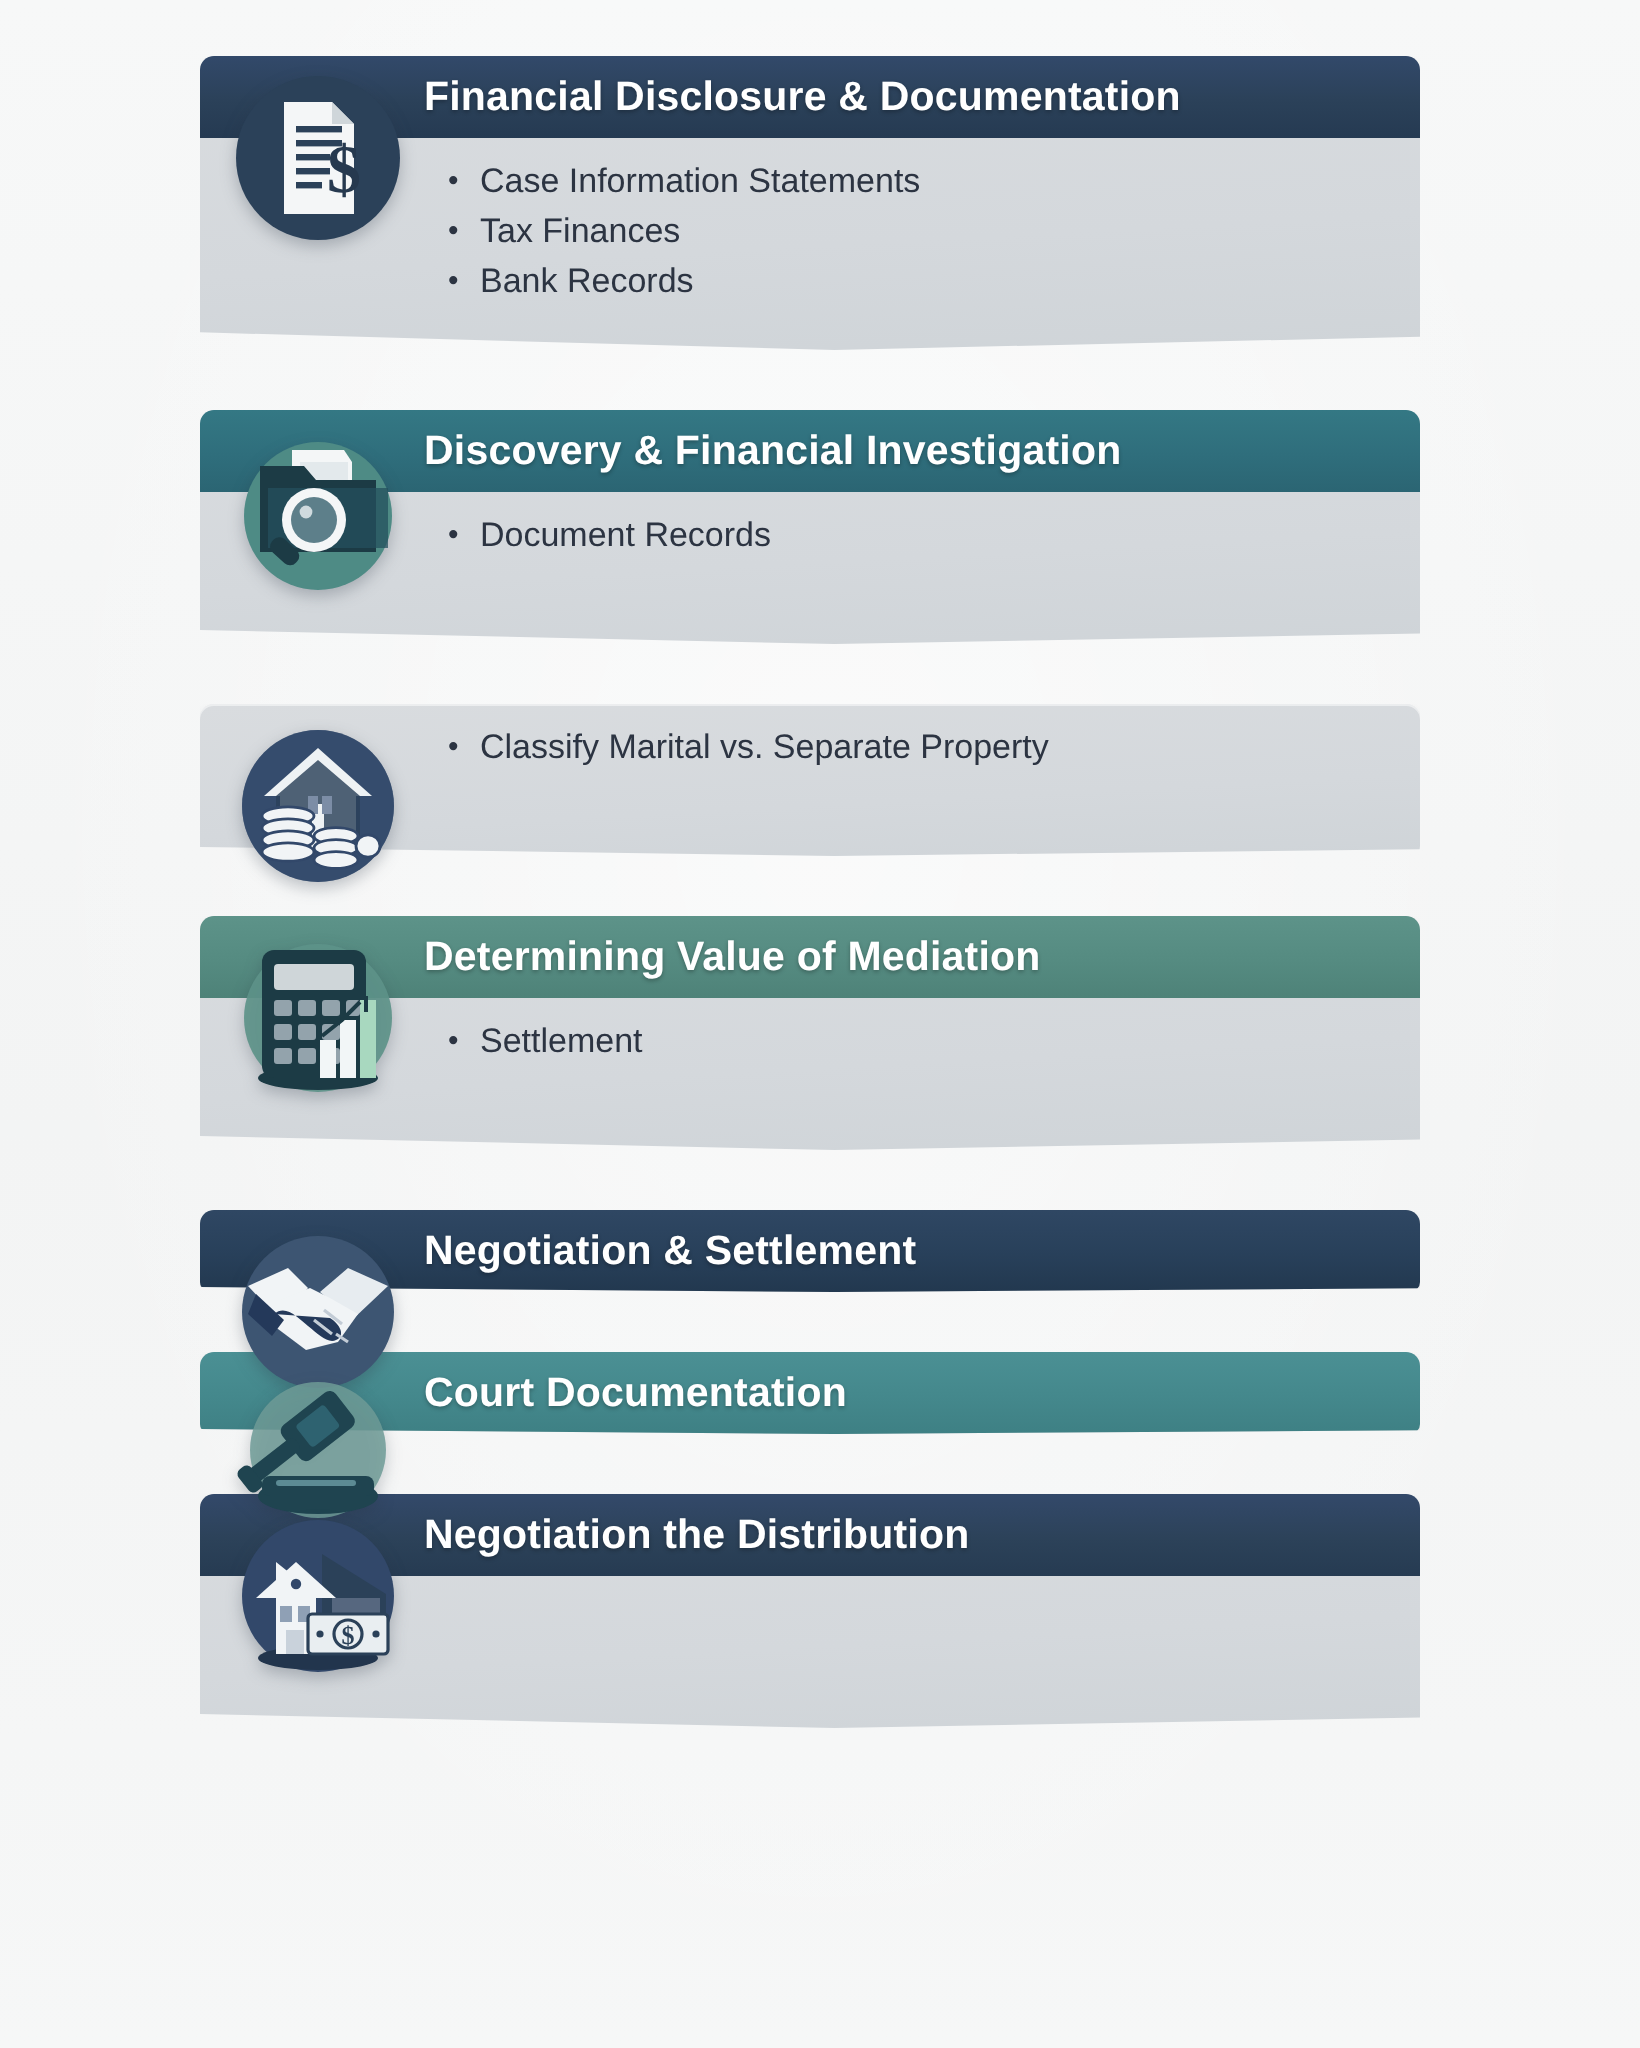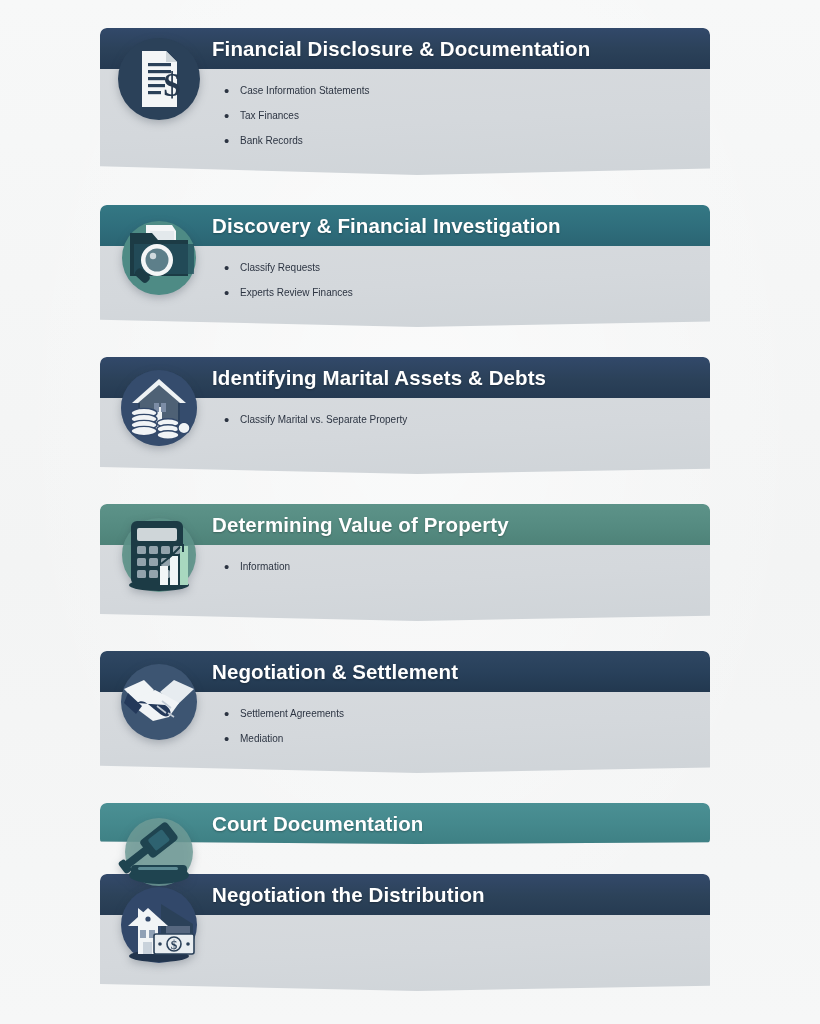--- a/index.html
+++ b/index.html
@@ -75,21 +75,21 @@
   .card-body {
     padding: 9px 14px 22px 124px;
     min-height: 76px;
   }
 
   .bullets { list-style: none; }
 
   .bullets li {
     position: relative;
     color: #2c3442;
-    font-size: 10px;
+    font-size: 17px;
     line-height: 25px;
     padding-left: 16px;
     white-space: nowrap;
   }
 
   .bullets li::before {
     content: "\2022";
     position: absolute;
     left: 0;
     top: -0.5px;
@@ -178,22 +178,21 @@
       <i></i>
     </div>
 
   <div class="step s2">
     <div class="card">
       <div class="card-header">
         <span class="title">Discovery &amp; Financial Investigation</span>
       </div>
       <div class="card-body">
         <ul class="bullets">
-          <li>Classify Requests</li>
-          <li>Experts Review Finances</li>
+          <li>Document Records</li>
         </ul>
       </div>
     </div>
     <span class="medallion">
       <svg viewBox="0 0 86 86">
         <circle cx="43" cy="45" r="37" fill="#4e8b85"></circle>
         <path d="M30 12h26l4 6v28H30z" fill="#f4f6f7"></path>
         <path d="M34 18h24v24H34z" fill="#e3e9ec"></path>
         <path d="M14 20h22l6 7h30v36H14z" fill="#1c3b45"></path>
         <path d="M18 31h60v30H18z" fill="#24505d" opacity="0.75"></path>
@@ -206,23 +205,20 @@
       </svg>
     </span>
   </div>
 
   <div class="arrow">
       <i></i>
     </div>
 
   <div class="step s3">
     <div class="card">
-      <div class="card-header">
-        <span class="title">Identifying Marital Assets &amp; Debts</span>
-      </div>
       <div class="card-body">
         <ul class="bullets">
           <li>Classify Marital vs. Separate Property</li>
         </ul>
       </div>
     </div>
     <span class="medallion">
       <svg viewBox="0 0 86 86">
         <circle cx="43" cy="43" r="38" fill="#32486a"></circle>
         <circle cx="43" cy="43" r="38" fill="#3a5171" opacity="0.45"></circle>
@@ -244,25 +240,25 @@
     </span>
   </div>
 
   <div class="arrow">
       <i></i>
     </div>
 
   <div class="step s4">
     <div class="card">
       <div class="card-header">
-        <span class="title">Determining Value of Property</span>
+        <span class="title">Determining Value of Mediation</span>
       </div>
       <div class="card-body">
         <ul class="bullets">
-          <li>Information</li>
+          <li>Settlement</li>
         </ul>
       </div>
     </div>
     <span class="medallion">
       <svg viewBox="0 0 86 86">
         <circle cx="43" cy="43" r="37" fill="#5d9389" opacity="0.92"></circle>
         <ellipse cx="43" cy="73" rx="30" ry="6" fill="#1c3b45"></ellipse>
         <rect x="15" y="9" width="52" height="64" rx="6" fill="#1c3b45"></rect>
         <rect x="21" y="16" width="40" height="13" rx="2" fill="#cfd6d9"></rect>
         <g fill="#93a3ac">
@@ -289,26 +285,20 @@
   </div>
 
   <div class="arrow">
       <i></i>
     </div>
 
   <div class="step s5">
     <div class="card">
       <div class="card-header">
         <span class="title">Negotiation &amp; Settlement</span>
-      </div>
-      <div class="card-body">
-        <ul class="bullets">
-          <li>Settlement Agreements</li>
-          <li>Mediation</li>
-        </ul>
       </div>
     </div>
     <span class="medallion">
       <svg viewBox="0 0 86 86">
         <circle cx="43" cy="43" r="38" fill="#3d5572"></circle>
         <path d="M8 30l20-9 10 10-14 16z" fill="#f1f4f6"></path>
         <path d="M78 30L58 21 44 33l16 14z" fill="#e7ecf0"></path>
         <path d="M24 37l15-6 10 5 14 8-10 14-16 4-16-12z" fill="#f1f4f6"></path>
         <path d="M21 44c6-5 12 2 17 6s10 9 14 7c5-2 2-8-3-11" fill="#24395a"></path>
         <g stroke="#c3ccd6" stroke-width="1.6" fill="none">

